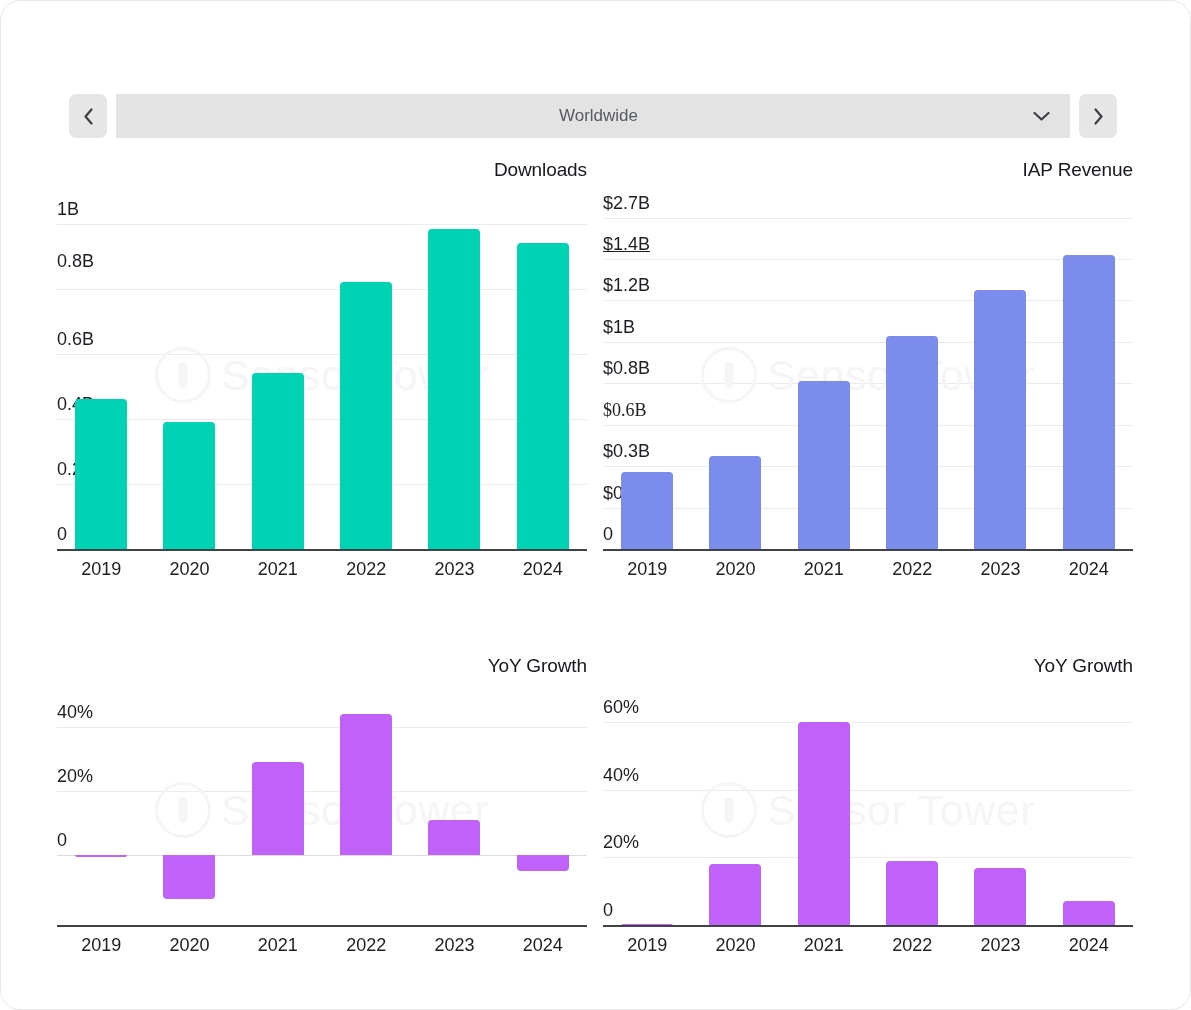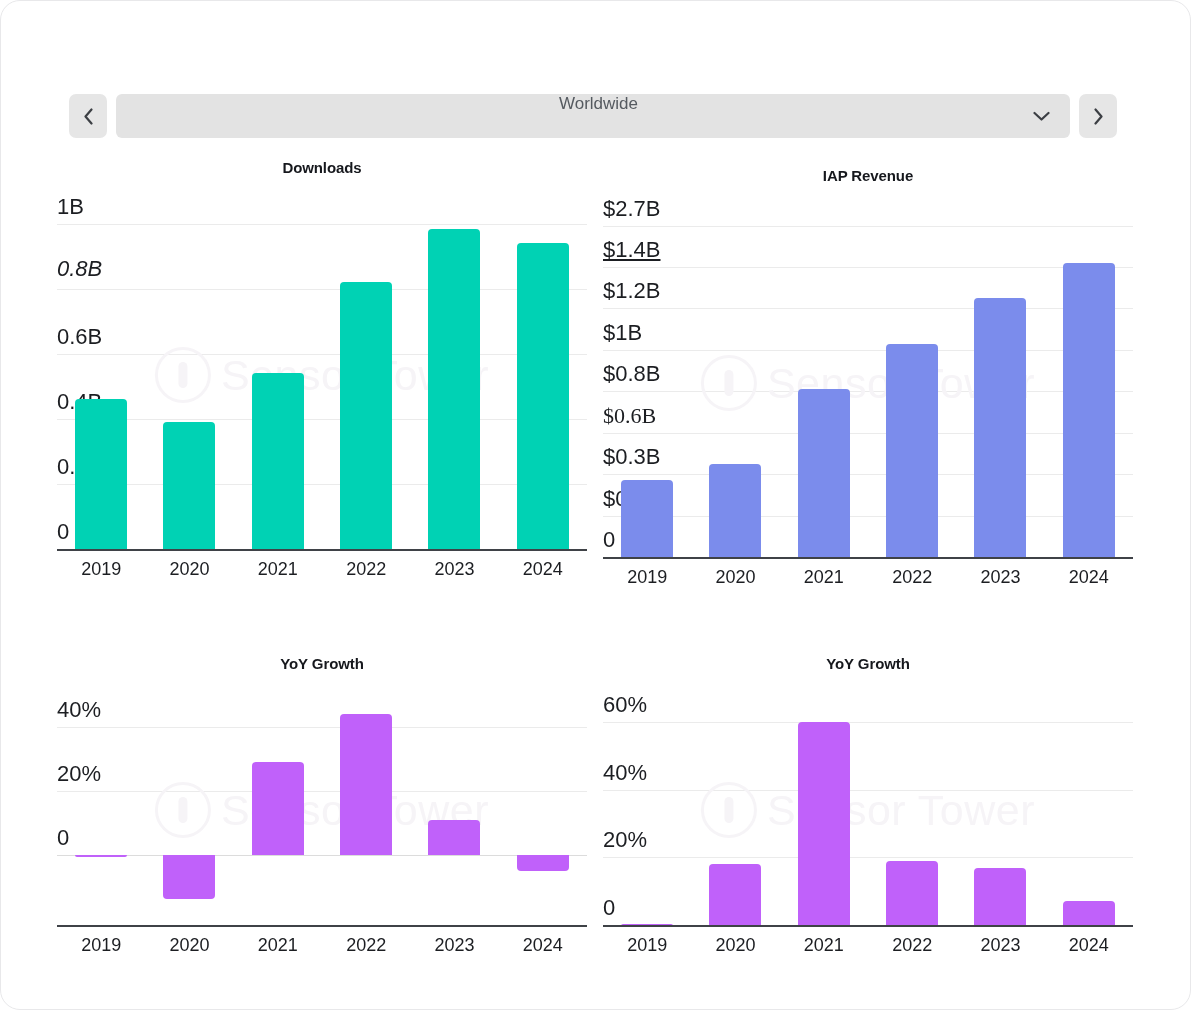--- a/index.html
+++ b/index.html
@@ -54,23 +54,23 @@
     border-radius: 7px;
     display: flex;
     align-items: center;
     justify-content: center;
     cursor: pointer;
   }
   .nav-btn svg { display: block; }
   .region-select {
     flex: 1 1 auto;
     background: #e3e3e3;
-    border-radius: 6px;
-    display: flex;
-    align-items: flex-start;
+    border-radius: 0;
+    display: flex;
+    align-items: center;
     justify-content: center;
     position: relative;
     cursor: pointer;
     padding-left: 11px;
   }
   .region-label {
     font-size: 17px;
     color: #555a60;
   }
   .caret {
@@ -84,28 +84,28 @@
   
   .charts {
     position: absolute;
     top: 158px;
     left: 0;
     width: 1191px;
     height: 840px;
   }
   .panel { position: absolute; }
   .panel.tl { left: 56px;  top: 0;   width: 530px; height: 450px; }
-  .panel.tr { left: 602px; top: 8px;   width: 530px; height: 450px; }
+  .panel.tr { left: 602px; top: 0;   width: 530px; height: 450px; }
   .panel.bl { left: 56px;  top: 496px; width: 530px; height: 330px; }
   .panel.br { left: 602px; top: 496px; width: 530px; height: 330px; }
 
   .panel-title {
-    text-align: center;
-    font-size: 15px;
-    font-weight: bold;
+    text-align: right;
+    font-size: 19px;
+    font-weight: normal;
     color: #16181d;
     letter-spacing: -0.1px;
   }
   .panel.tl .panel-title, .panel.tr .panel-title { margin-bottom: 0; }
 
   
   .plot {
     position: absolute;
     left: 0;
     right: 0;
@@ -117,21 +117,21 @@
   .gridline {
     position: absolute;
     left: 0;
     right: 0;
     height: 1px;
     background: #ebebeb;
   }
   .tick-label {
     position: absolute;
     left: 0;
-    font-size: 22px;
+    font-size: 18px;
     color: #1c1e22;
     white-space: nowrap;
     transform: translateY(-100%);
     padding-bottom: 4px;
   }
   .axis-line {
     position: absolute;
     left: 0;
     right: 0;
     height: 2px;
@@ -258,21 +258,21 @@
           <div class="gridlines">
             <div class="gridline" style="top: 348px;"></div>
             <div class="tick-label" style="top: 348px;">0</div>
             <div class="gridline" style="top: 282.953px;"></div>
             <div class="tick-label" style="top: 282.953px;">0.2B</div>
             <div class="gridline" style="top: 217.907px;"></div>
             <div class="tick-label" style="top: 217.907px;">0.4B</div>
             <div class="gridline" style="top: 152.86px;"></div>
             <div class="tick-label" style="top: 152.86px;">0.6B</div>
             <div class="gridline" style="top: 87.8131px;"></div>
-            <div class="tick-label" style="top: 85px; font-style: italic;">0.8B</div>
+            <div class="tick-label" style="top: 75px;">0.8B</div>
             <div class="gridline" style="top: 22.7664px;"></div>
             <div class="tick-label" style="top: 22.7664px;">1B</div>
           </div>
           <div class="watermark" style="top: 174px;">
             <div class="wm-logo"></div>
             <div class="wm-text">Sensor Tower</div>
           </div>
           <div class="bars" style="height: 348px;">
             <div class="bar-slot">
               <div class="bar" style="top: 198.393px; height: 149.607px; background: rgb(0, 210, 180);"></div>

